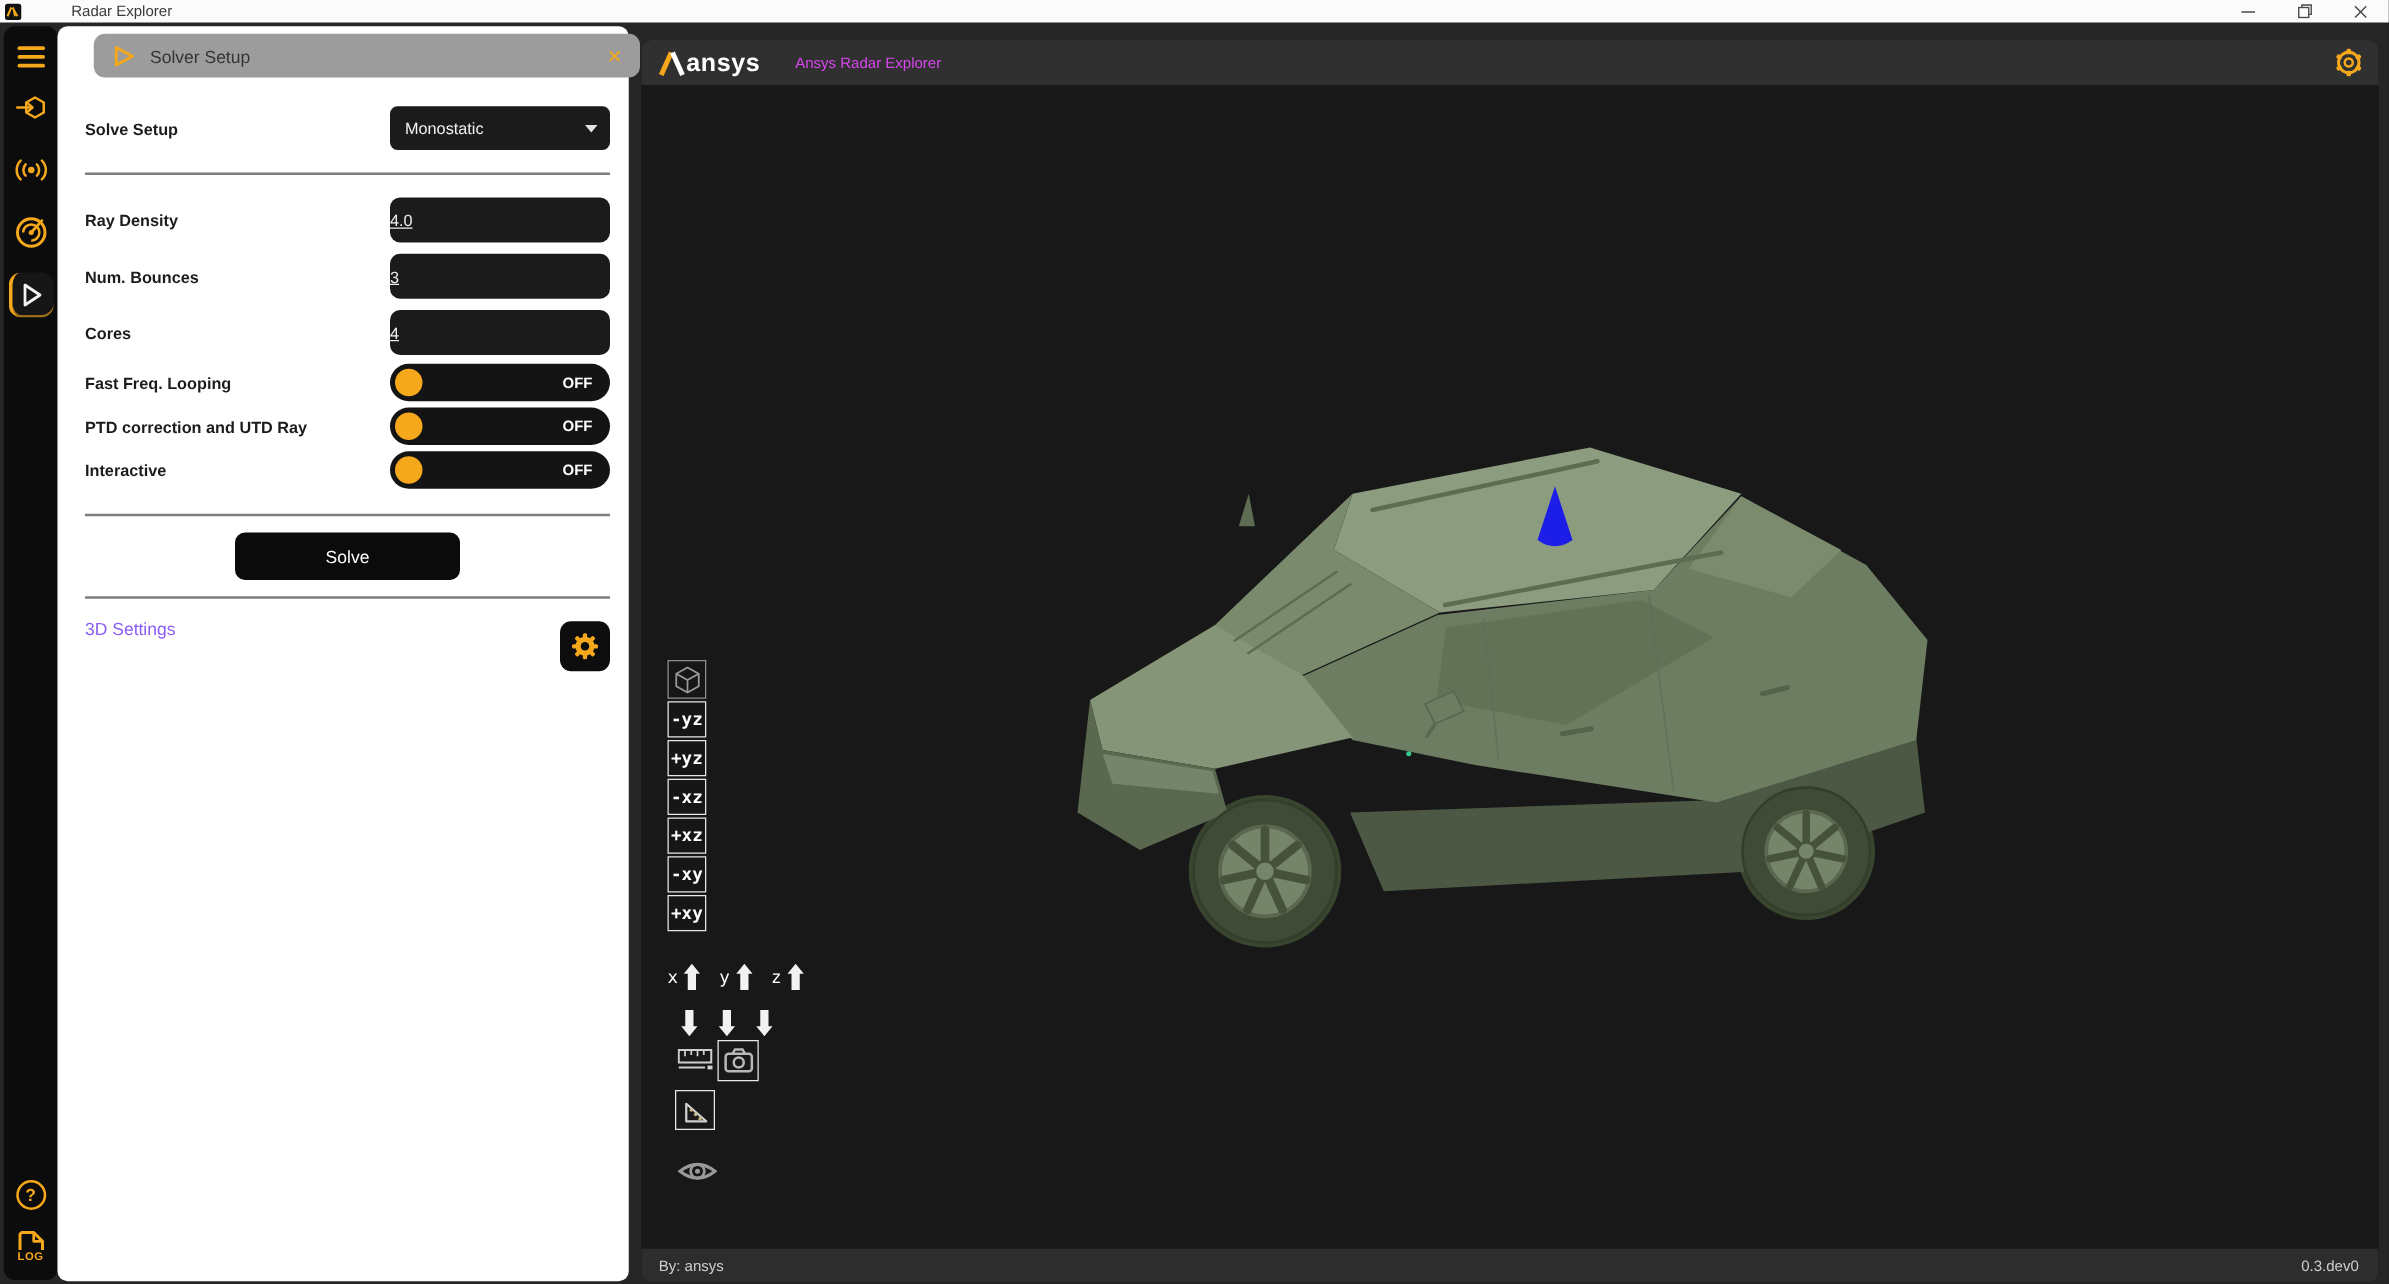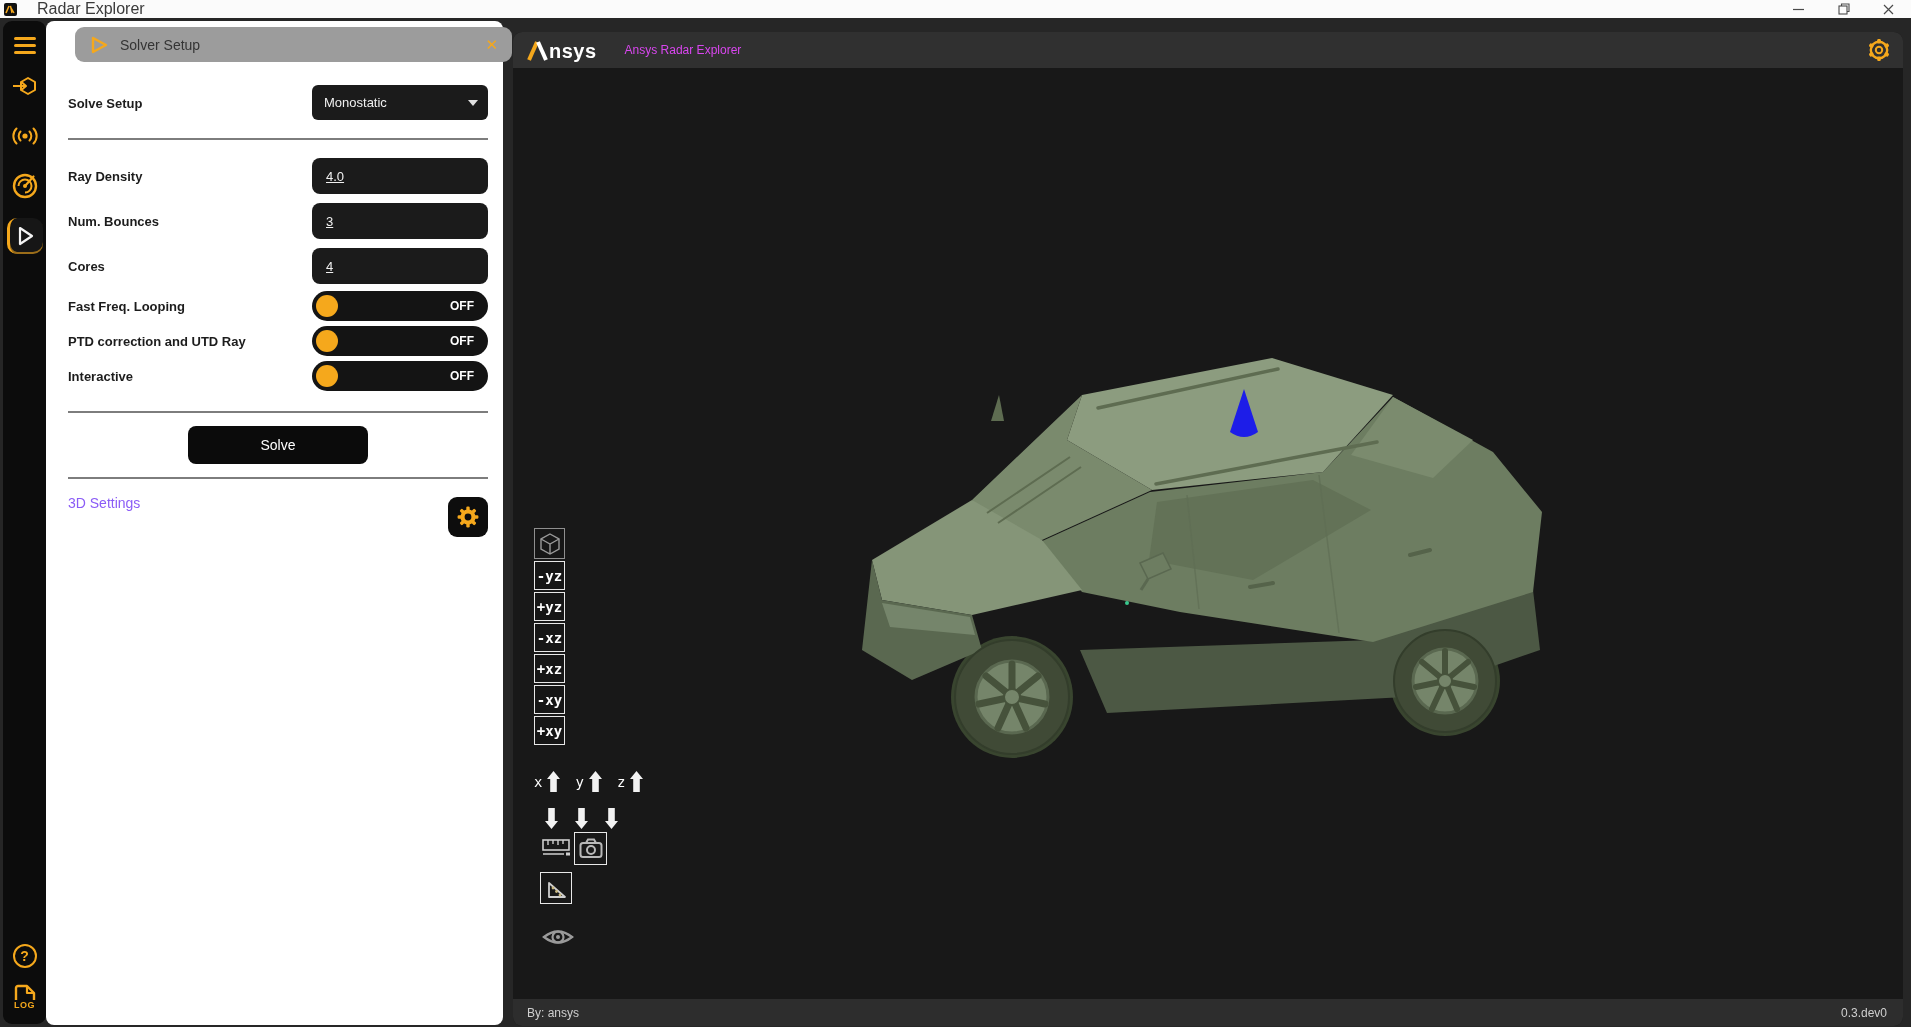--- a/index.html
+++ b/index.html
@@ -4,21 +4,21 @@
 <style>
   * { margin:0; padding:0; box-sizing:border-box; }
   html,body { width:1911px; height:1027px; overflow:hidden;
     font-family:"Liberation Sans", sans-serif; background:#262626; }
 
   
   .titlebar { position:absolute; left:0; top:0; width:1911px; height:18px;
     background:#fbfbfb; display:flex; align-items:center; z-index:50; }
   .app-icon { width:13px; height:13px; margin-left:4px; background:#111;
     border-radius:2px; display:flex; align-items:center; justify-content:center; }
-  .titlebar-title { margin-left:0; font-size:16px; color:#3a3a3a;padding-left:20px; }
+  .titlebar-title { margin-left:20px; font-size:12px; color:#3a3a3a;padding-left:20px; }
   .win-controls { position:absolute; right:0; top:0; height:18px; display:flex; }
   .win-btn { width:45px; height:18px; display:flex; align-items:center;
     justify-content:center; color:#4a4a4a; font-size:10px; }
 
   
   .rail { position:absolute; left:3px; top:21px; width:43px; height:1003px;
     background:#0c0c0c; border-radius:9px; display:flex; flex-direction:column;
     align-items:center; }
   .rail-btn { width:36px; height:36px; display:flex; align-items:center;
     justify-content:center; margin-top:14px; }
@@ -44,21 +44,21 @@
   .row-label { font-size:13px; font-weight:bold; color:#1c1c1c; }
   .sep { position:absolute; left:22px; width:420px; height:2px; background:#7d7d7d; }
   .dropdown { position:absolute; left:266px; width:176px; height:35px;
     background:#1b1b1b; border-radius:6px; display:flex; align-items:center;
     color:#f0f0f0; font-size:13px; padding-left:12px; }
   .dd-arrow { position:absolute; right:10px; top:15px; width:0; height:0;
     border-left:5px solid transparent; border-right:5px solid transparent;
     border-top:6px solid #e2e2e2; }
   .num-input { position:absolute; left:266px; width:176px; height:36px;
     background:#1b1b1b; border:none; border-radius:8px; color:#f0f0f0;
-    font-size:13px; padding-left:14px; font-family:"Liberation Sans",sans-serif;text-decoration:underline; }
+    font-size:13px; font-family:"Liberation Sans",sans-serif;text-decoration:underline; }
   .toggle { position:absolute; left:266px; width:176px; height:30px;
     background:#141414; border-radius:15px; display:flex; align-items:center; }
   .knob { width:22px; height:22px; border-radius:50%; background:#f5a81c; margin-left:4px; }
   .toggle-state { margin-left:auto; margin-right:14px; color:#fff;
     font-size:12px; font-weight:bold; }
   .solve-btn { position:absolute; left:142px; top:405px; width:180px; height:38px;
     background:#0b0b0b; color:#fff; border:none; border-radius:8px; font-size:14px;
     font-family:"Liberation Sans",sans-serif; }
   .settings3d-label { position:absolute; left:22px; top:474px; font-size:14px;
     font-weight:normal; color:#8b5cf6; }
@@ -271,21 +271,21 @@
 </div>
 
 <div class="main">
 
   <div class="topbar">
     <div class="brand">
       <svg width="22" height="21">
         <path d="M2,20 L10,2" stroke="#f5a81c" stroke-width="4" fill="none"></path>
         <path d="M11,2 L19,20" stroke="#ffffff" stroke-width="4" fill="none"></path>
       </svg>
-      <span class="brand-text">nsys</span>
+      <span class="brand-text">ansys</span>
     </div>
     <span class="topbar-title">Ansys Radar Explorer</span>
     <div class="topbar-gear">
       <svg width="24" height="24">
         <g transform="translate(12,12)">
           <circle r="8.2" fill="none" stroke="#f5a81c" stroke-width="2.4"></circle>
           <g fill="#f5a81c">
             <rect x="-1.8" y="-11" width="3.6" height="4.4" rx="1.2"></rect>
             <rect x="-1.8" y="-11" width="3.6" height="4.4" rx="1.2" transform="rotate(60)"></rect>
             <rect x="-1.8" y="-11" width="3.6" height="4.4" rx="1.2" transform="rotate(120)"></rect>

